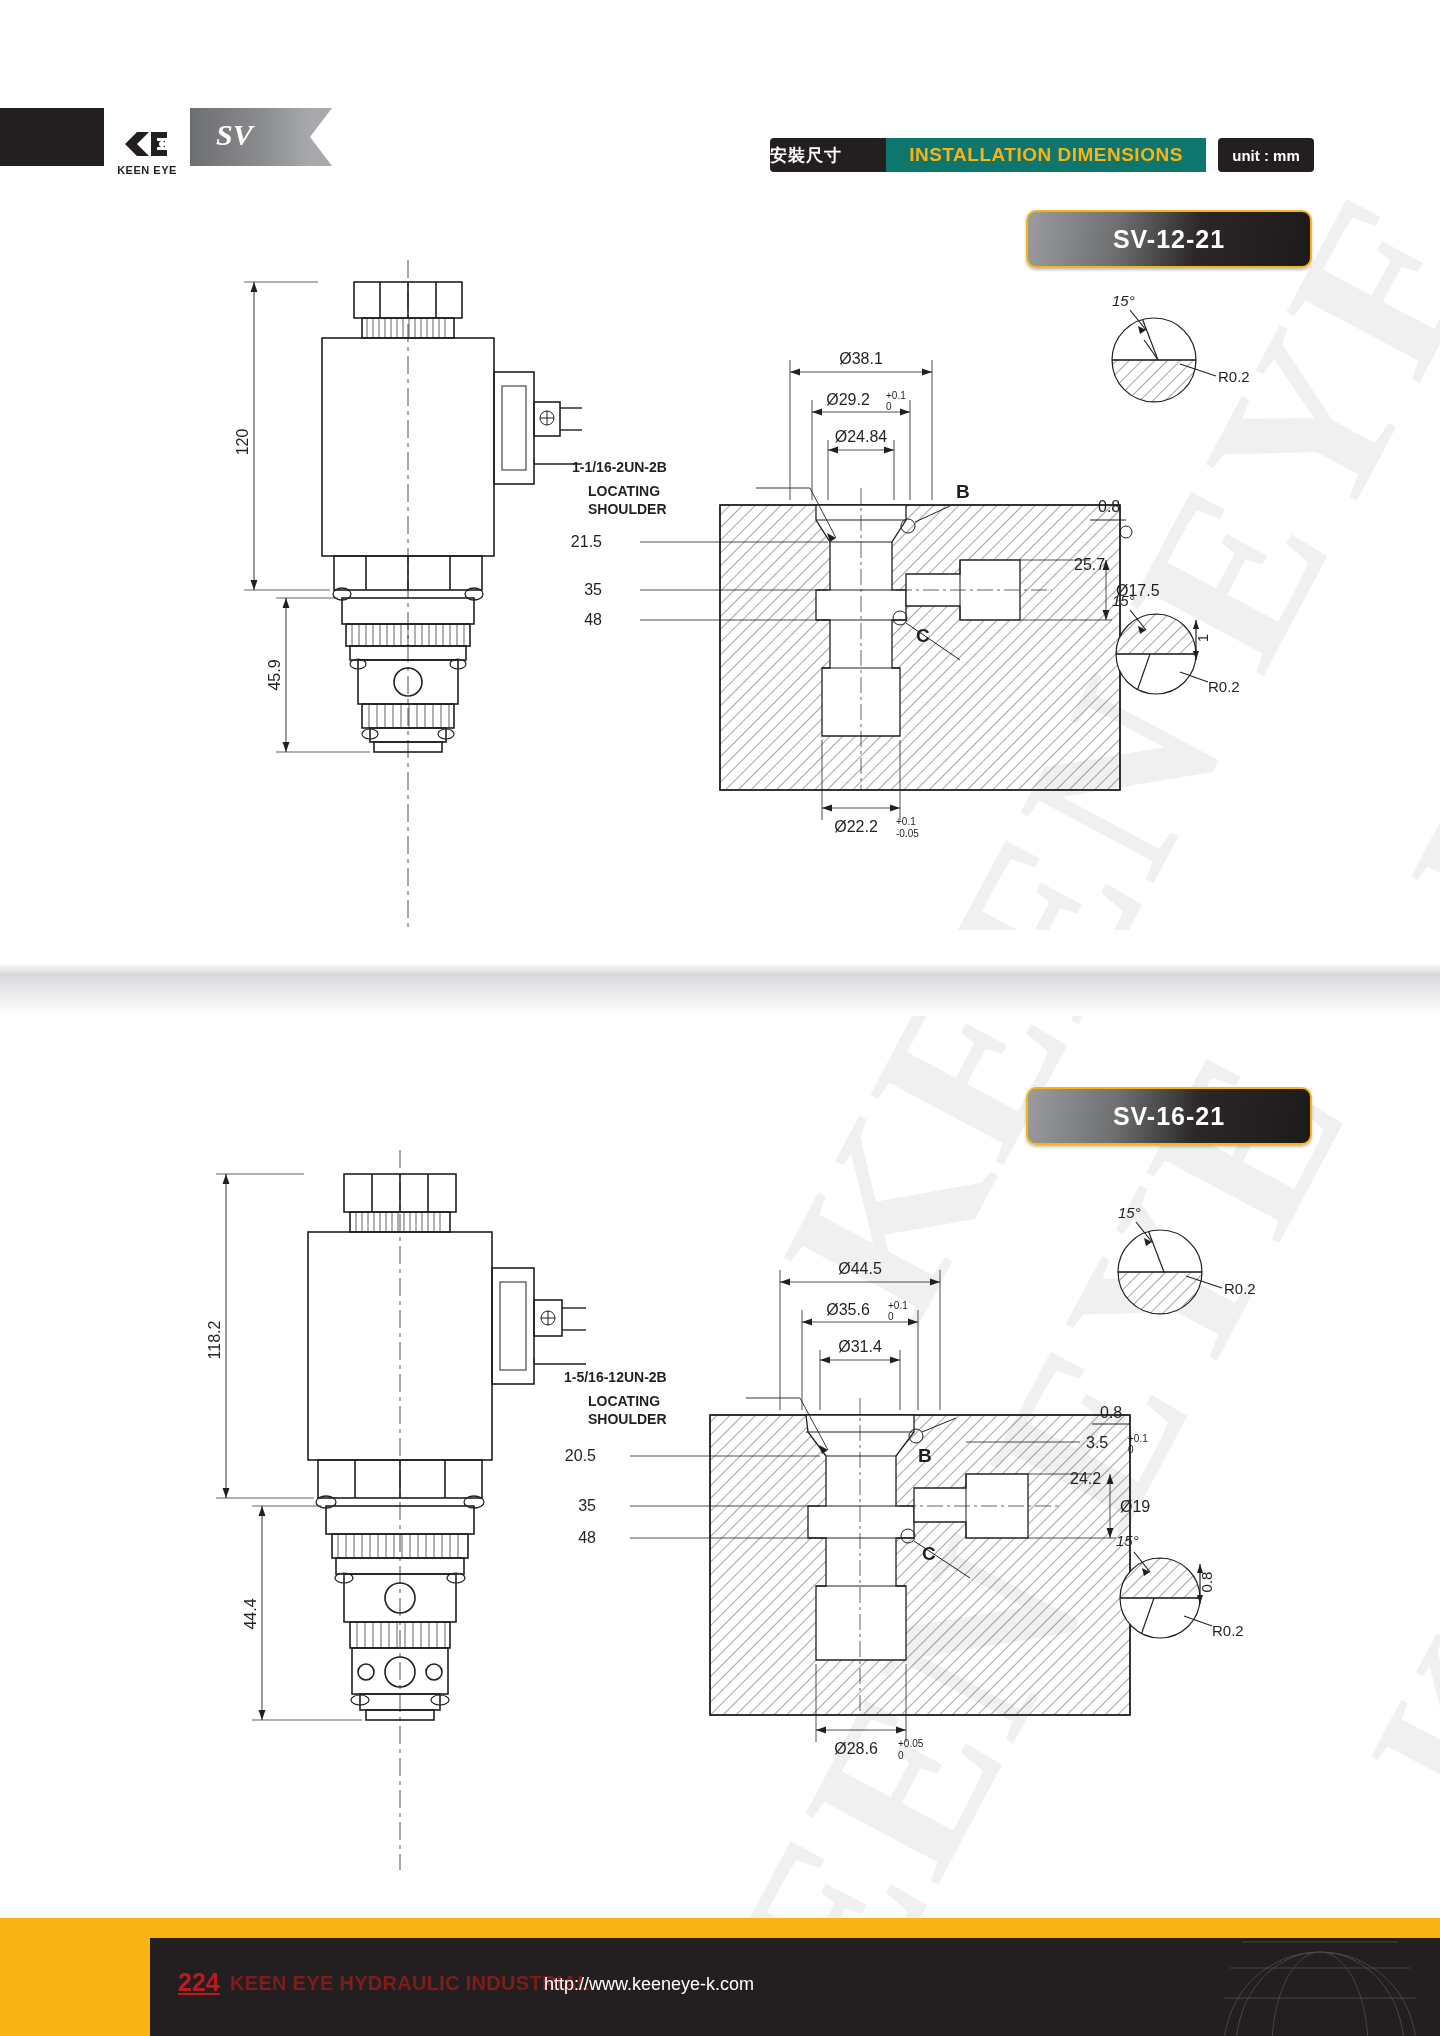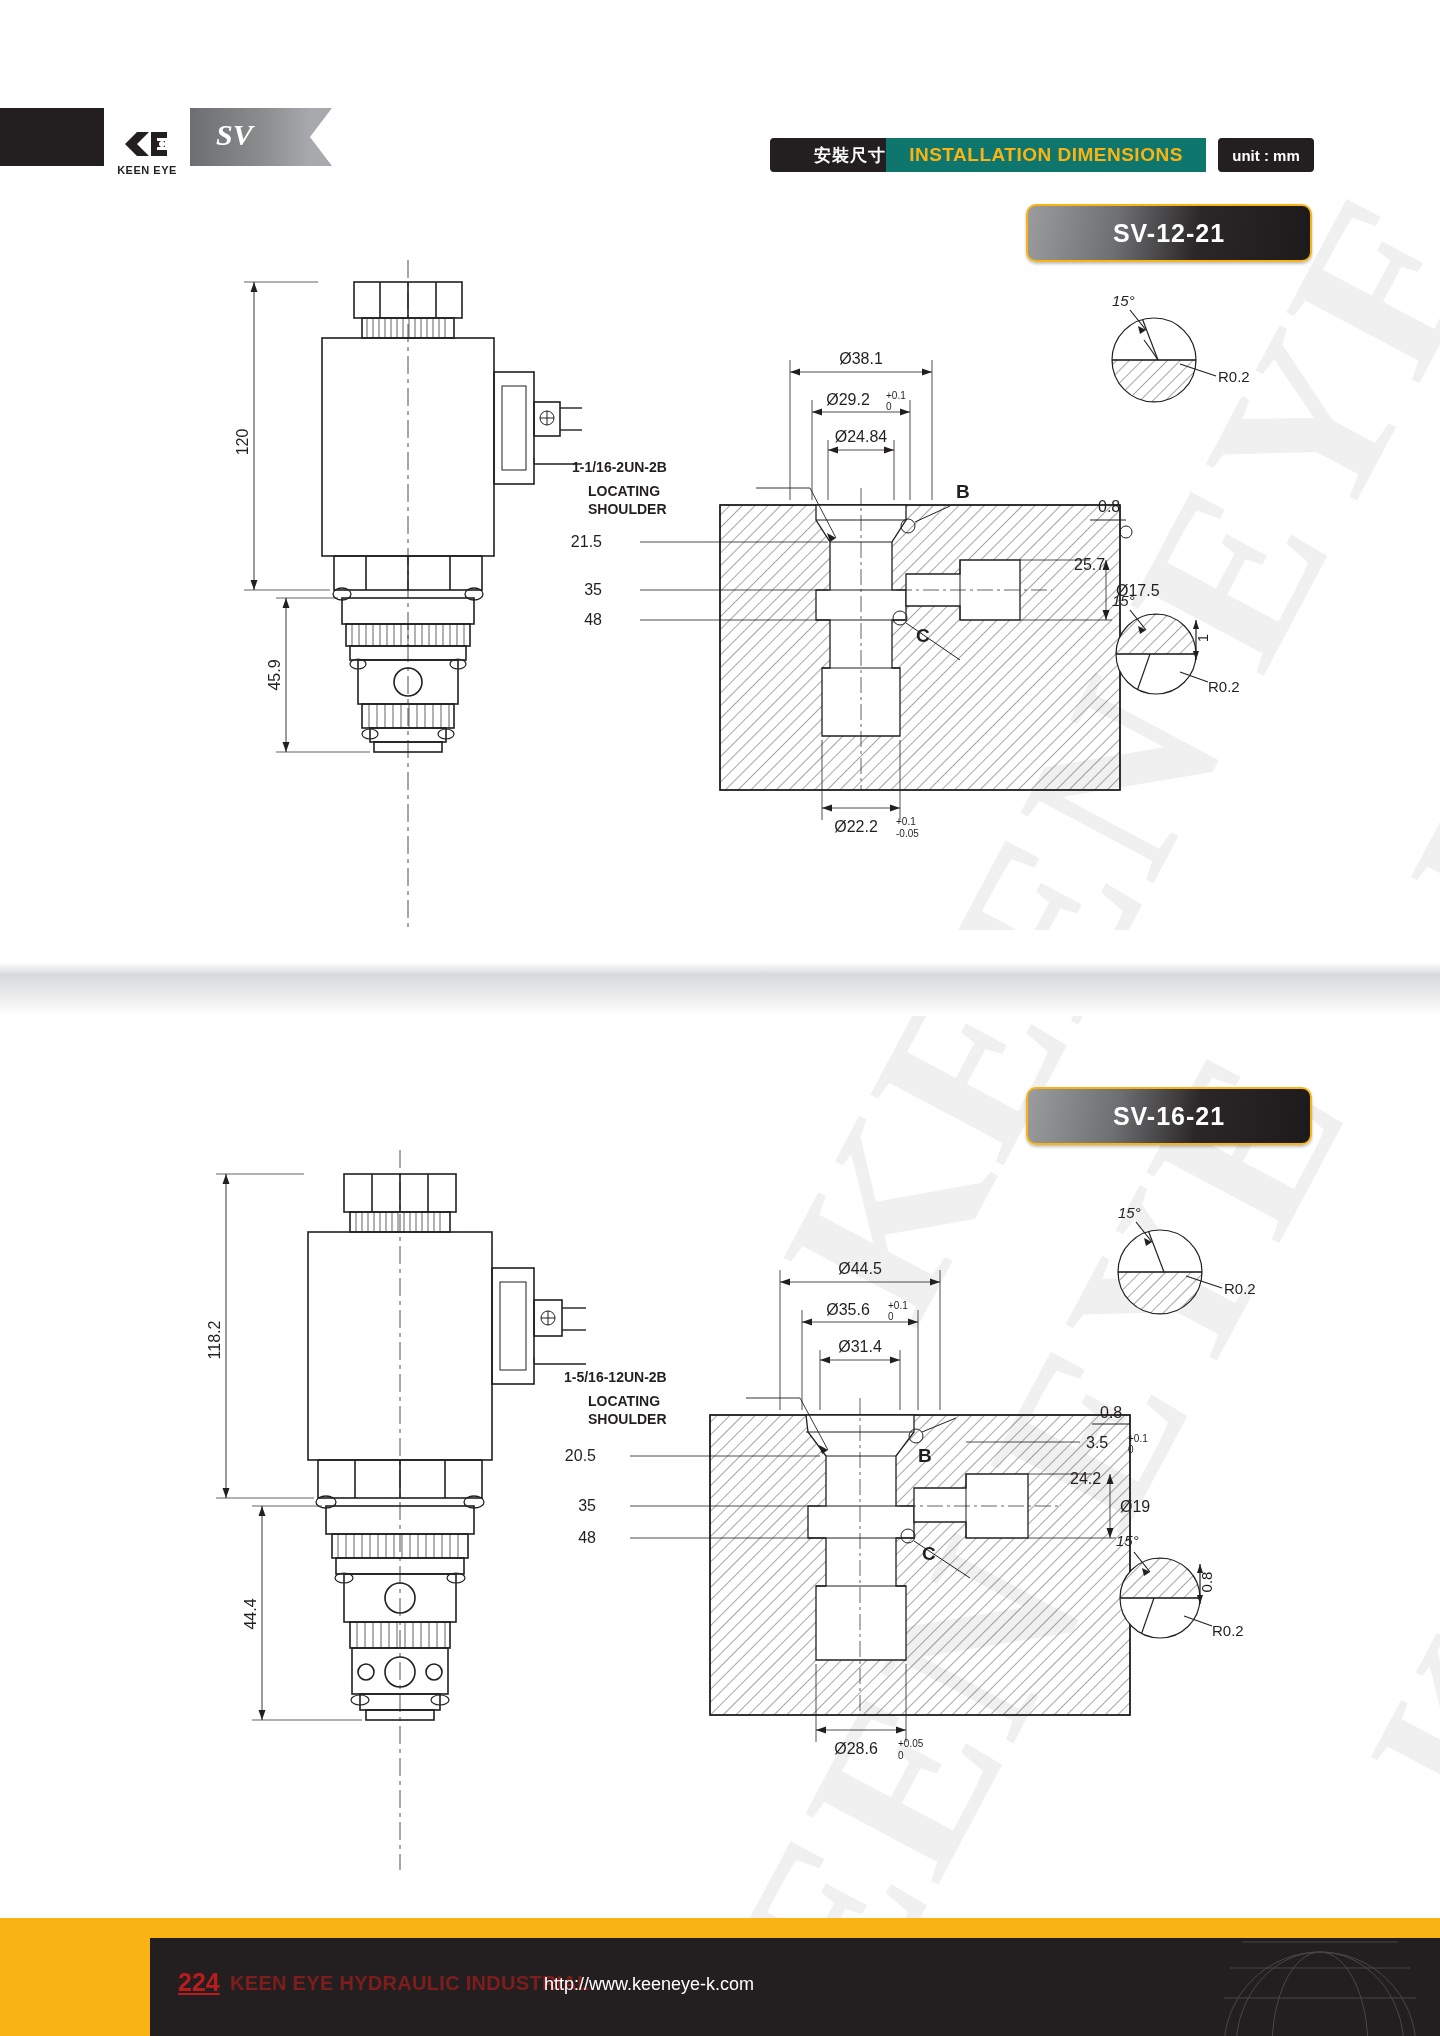--- a/index.html
+++ b/index.html
@@ -22,35 +22,35 @@
   .logo-mark{width:52px;height:36px;position:relative;}
   .logo-text{font-size:11px;font-weight:bold;letter-spacing:.5px;color:#231f20;margin-top:2px;}
   .sv-band{position:absolute;left:190px;top:108px;height:58px;width:120px;
       background:linear-gradient(90deg,#6d6e71 0%,#8b8c8e 60%,#a7a9ac 100%);}
   .sv-tail{position:absolute;left:310px;top:108px;width:0;height:0;
       border-top:29px solid #a7a9ac;border-bottom:29px solid #a7a9ac;border-right:22px solid transparent;}
   .sv-label{position:absolute;left:216px;top:118px;font-family:"Liberation Serif",serif;font-style:italic;
       font-weight:bold;font-size:30px;color:#fff;}
 
   .tag-cn{position:absolute;left:770px;top:138px;width:116px;height:34px;background:#231f20;
-      border-radius:4px 0 0 4px;display:flex;align-items:center;justify-content:flex-end;}
+      border-radius:4px 0 0 4px;display:flex;align-items:center;justify-content:flex-start;}
   .tag-cn span{color:#fff;font-size:17px;font-weight:bold;letter-spacing:1px;}
   .tag-en{position:absolute;left:886px;top:138px;width:320px;height:34px;background:#0f766e;
       display:flex;align-items:center;justify-content:center;}
   .tag-en span{color:#f9b414;font-size:19px;font-weight:bold;letter-spacing:.5px;}
   .tag-unit{position:absolute;left:1218px;top:138px;width:96px;height:34px;background:#231f20;
       border-radius:4px;display:flex;align-items:center;justify-content:center;}
   .tag-unit span{color:#fff;font-size:15px;font-weight:bold;}
 
   .model-pill{position:absolute;height:54px;width:282px;border-radius:10px;
       background:linear-gradient(100deg,#9b9c9e 0%,#6e6f71 32%,#2b2728 60%,#1d1a1b 100%);
       border:2px solid #f9b414;display:flex;align-items:center;justify-content:center;
       box-shadow:0 2px 3px rgba(0,0,0,.25);}
   .model-pill span{color:#fff;font-size:25px;font-weight:bold;letter-spacing:1px;}
-  .pill1{left:1026px;top:204px;}
+  .pill1{left:1026px;top:210px;}
   .pill2{left:1026px;top:1045px;margin-top:42px;}
 
   
   .gloss{position:absolute;left:0;width:1440px;height:86px;
       background:linear-gradient(180deg,#ffffff 0%,#ffffff 38%,#d7d8da 52%,#ffffff 100%);}
   .gloss1{top:930px;}
 
   
   .footer{position:absolute;left:0;top:1938px;width:1440px;height:98px;background:#231f20;}
   .footer-bar{position:absolute;left:0;top:1918px;width:1440px;height:20px;background:#f9b414;}

